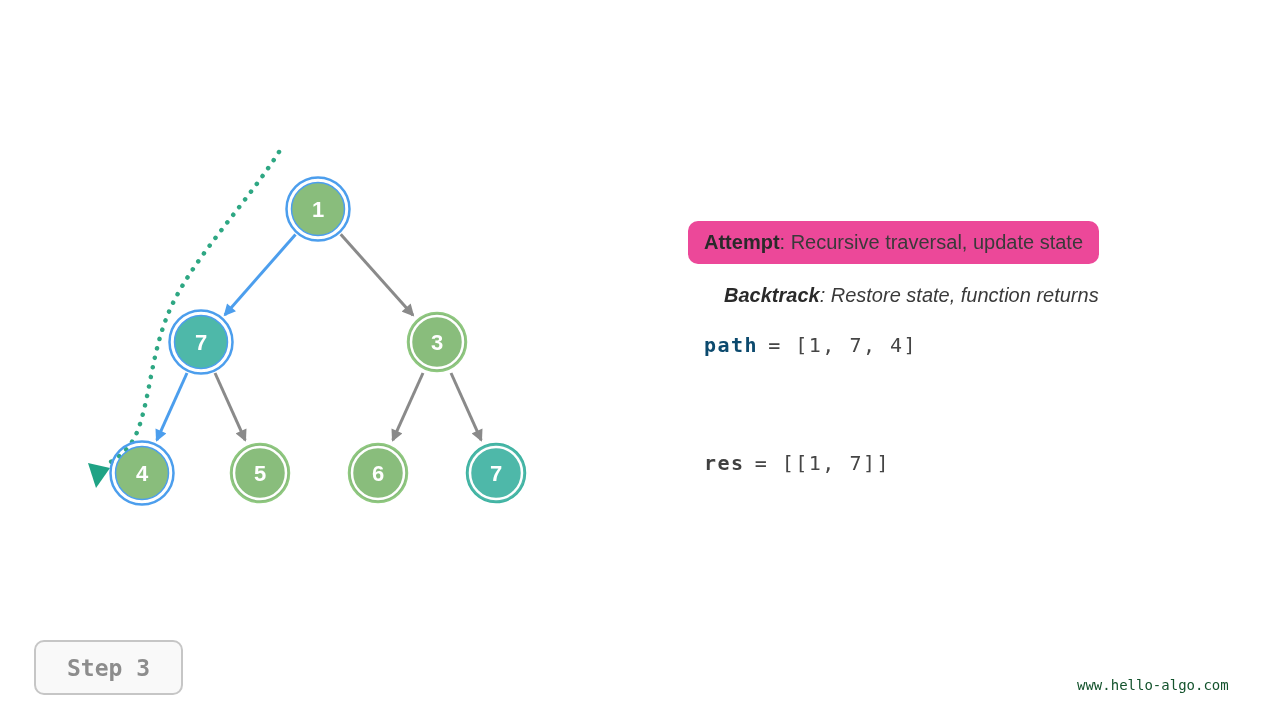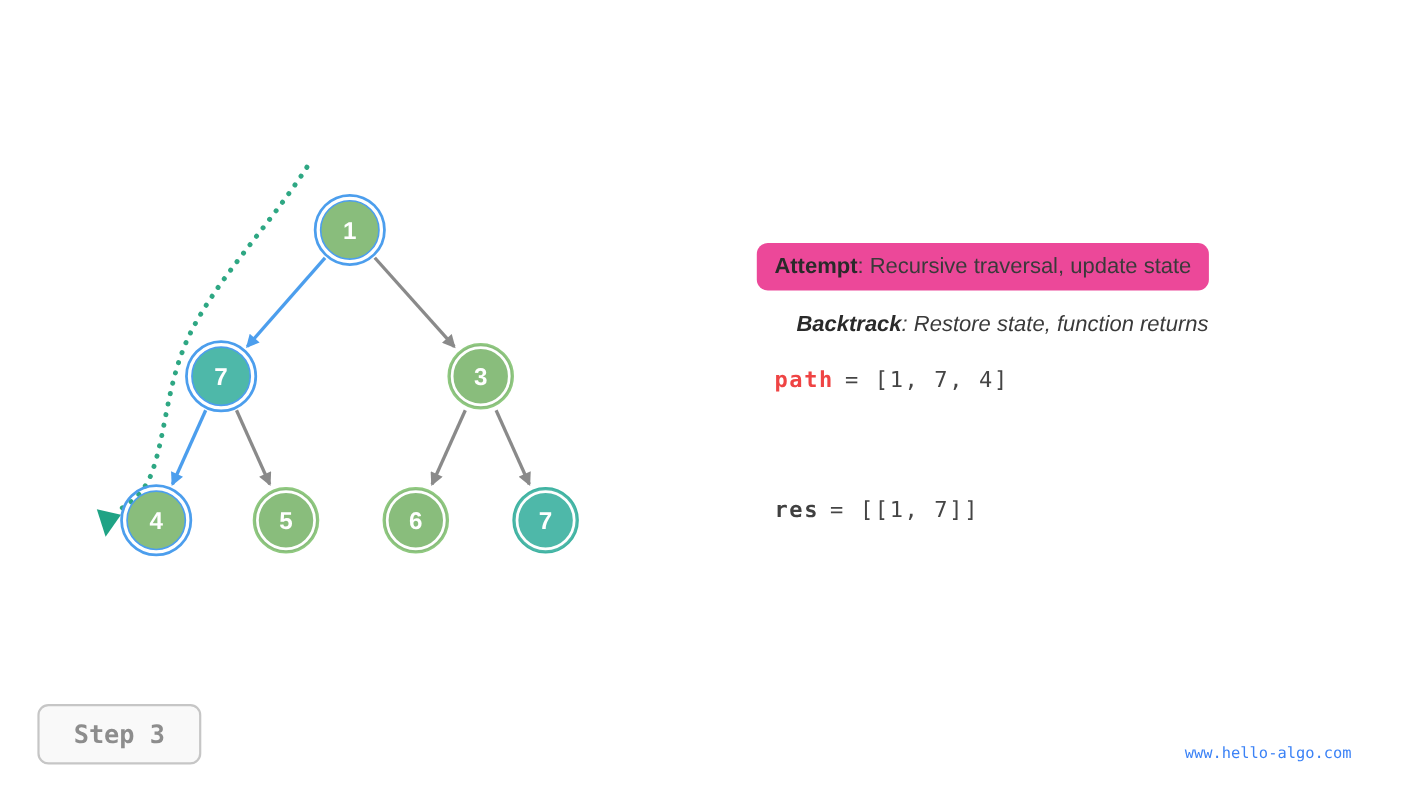--- a/index.html
+++ b/index.html
@@ -35,42 +35,42 @@
     position:absolute;left:704px;
     font-family:"DejaVu Sans Mono","Liberation Mono",monospace;
     font-size:20px;
     letter-spacing:1.5px;
     color:#454545;
     white-space:nowrap;
   }
   #path-line{top:333px;}
   #res-line{top:451px;}
   .kw{font-weight:bold;}
-  .kw-path{color:#ef4444;}
+  .kw-path{color:#0c4a6e;}
   .kw-res{color:#404040;}
   .code-val{margin-left:10px;margin-top:20px;}
 
   .step-box{
     position:absolute;left:34px;top:640px;
     width:149px;height:55px;
     box-sizing:border-box;
     background:#F9F9F9;
     border:2px solid #C6C6C6;
     border-radius:10px;
     display:flex;align-items:center;justify-content:center;
     font-family:"DejaVu Sans Mono","Liberation Mono",monospace;
     font-weight:bold;
     font-size:23px;
     color:#8D8D8D;
   }
   .watermark{
     position:absolute;left:1077px;top:677px;
     font-family:"DejaVu Sans Mono","Liberation Mono",monospace;
     font-size:14px;
-    color:#3b82f6;
+    color:#14532d;
     white-space:nowrap;
   }
 </style>
 </head>
 <body>
 
 <div class="stage">
 
   <svg id="tree-svg" width="640" height="620" viewBox="0 0 640 620">
     <defs>

